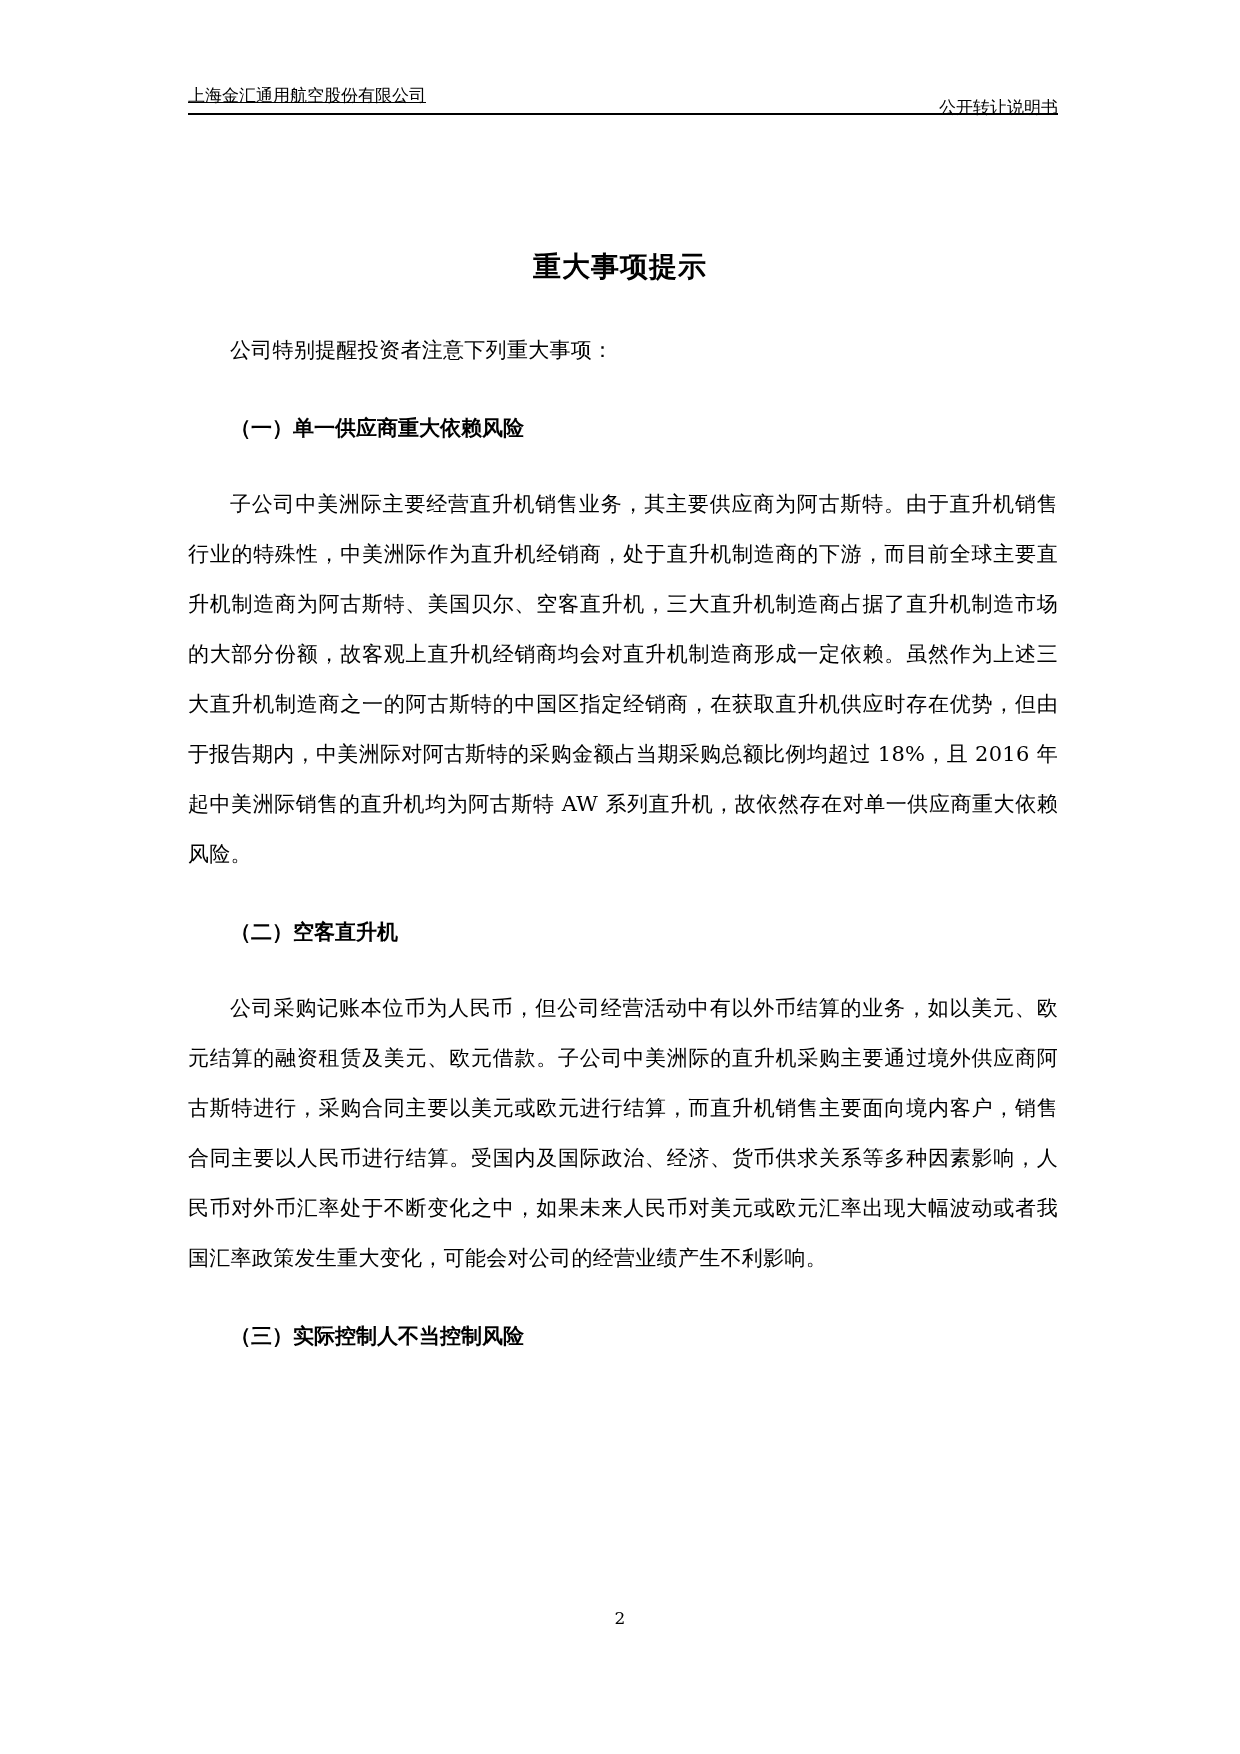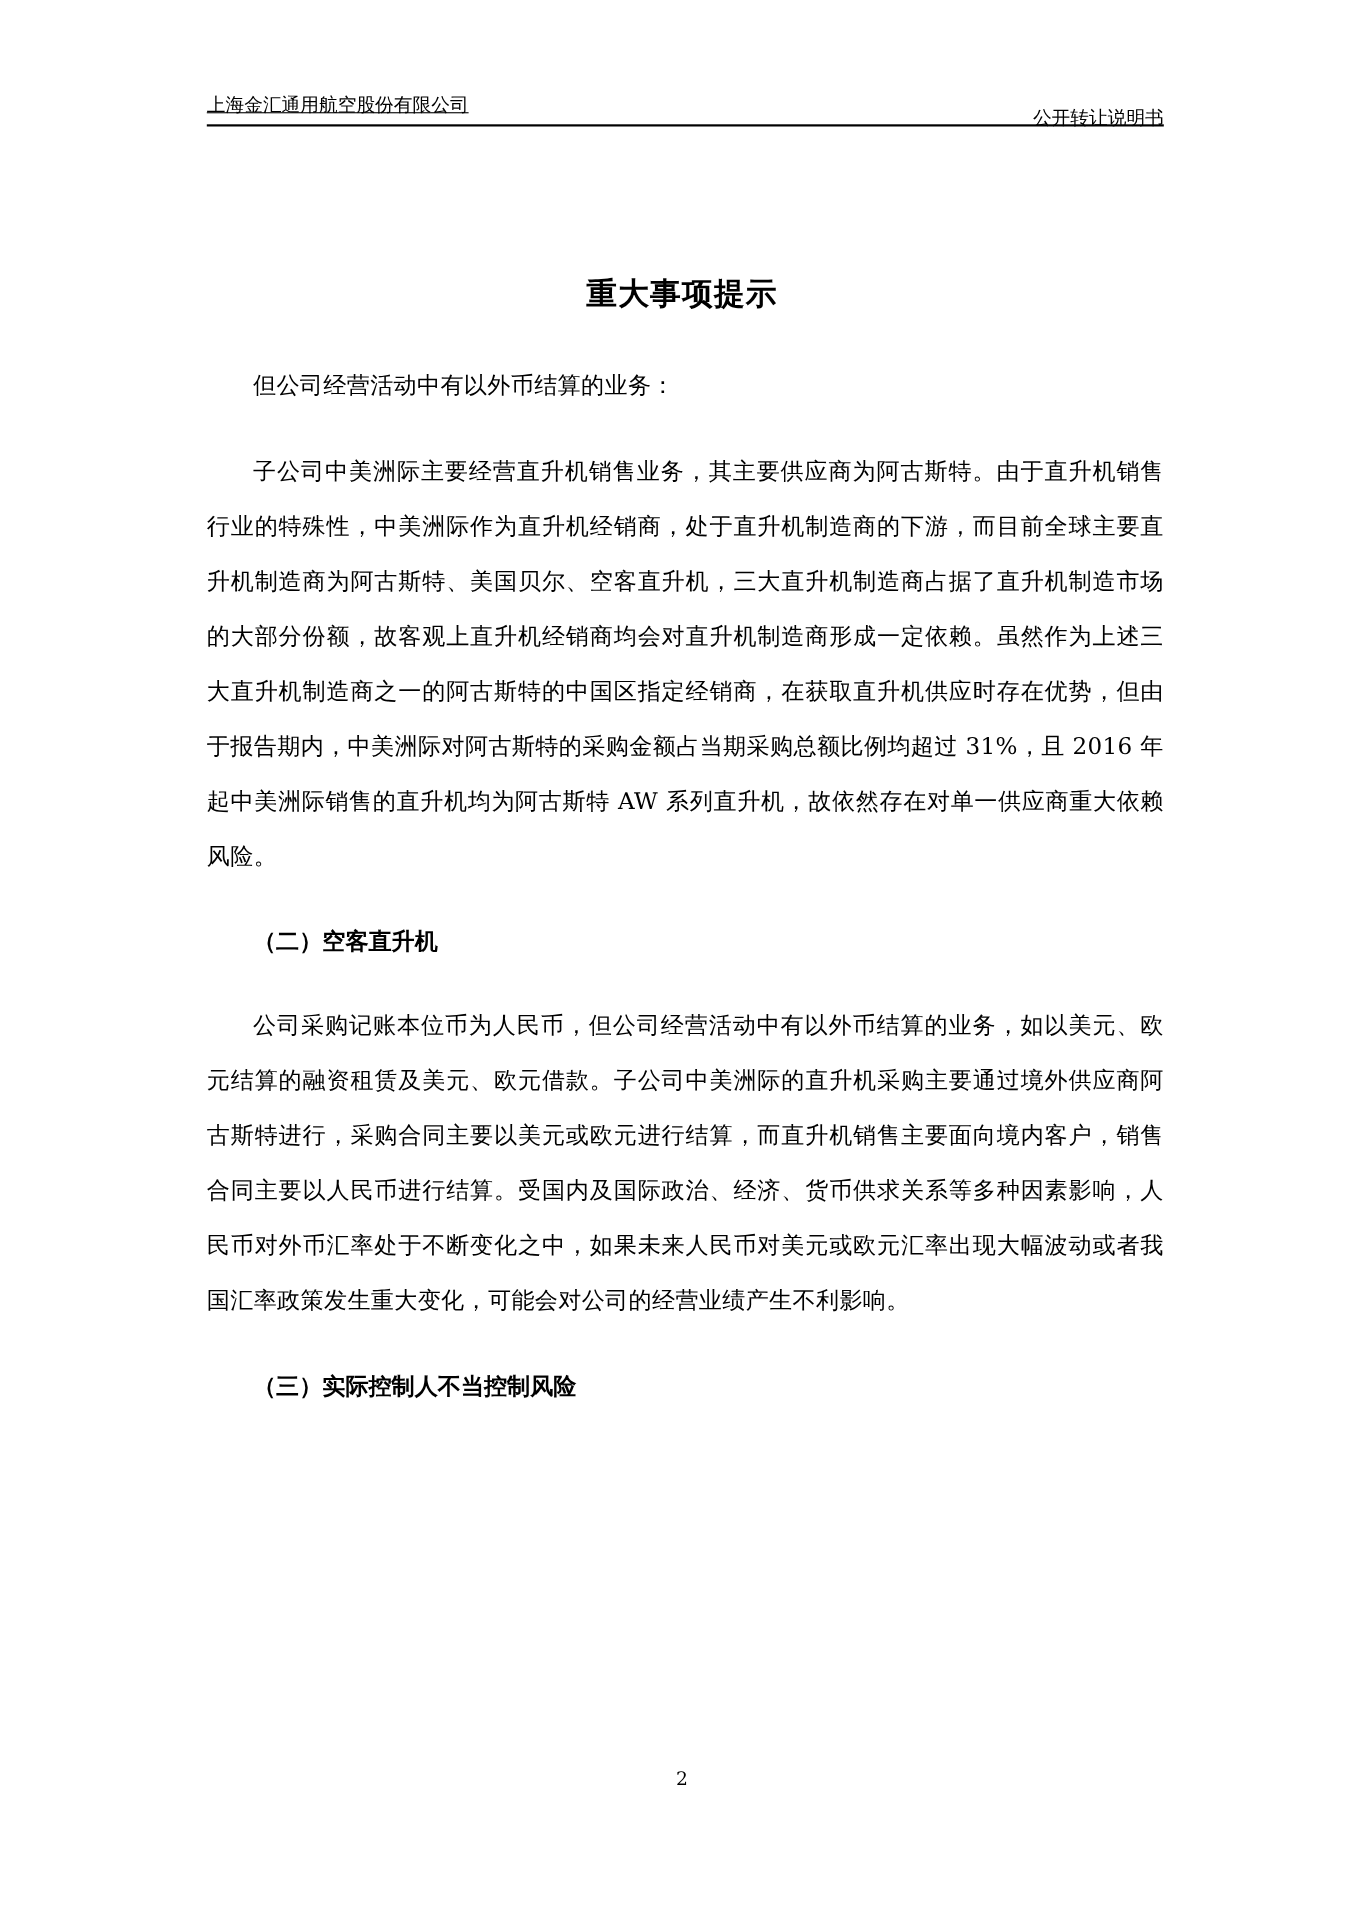--- a/index.html
+++ b/index.html
@@ -29,24 +29,25 @@
 
 <div class="header">
   <span class="left">上海金汇通用航空股份有限公司</span>
   <span class="right">公开转让说明书</span>
 </div>
 <div class="header-rule"></div>
 
 <div class="title">重大事项提示</div>
 
 <div class="content">
-  <p class="para intro">但公司经营活动中有以外币结算的业务：</p>
+  <p class="para intro">公司特别提醒投资者注意下列重大事项：</p>
 
   <div class="block">
-    <p class="para">子公司中美洲际主要经营直升机销售业务，其主要供应商为阿古斯特。由于直升机销售行业的特殊性，中美洲际作为直升机经销商，处于直升机制造商的下游，而目前全球主要直升机制造商为阿古斯特、美国贝尔、空客直升机，三大直升机制造商占据了直升机制造市场的大部分份额，故客观上直升机经销商均会对直升机制造商形成一定依赖。虽然作为上述三大直升机制造商之一的阿古斯特的中国区指定经销商，在获取直升机供应时存在优势，但由于报告期内，中美洲际对阿古斯特的采购金额占当期采购总额比例均超过 31%，且 2016 年起中美洲际销售的直升机均为阿古斯特 AW 系列直升机，故依然存在对单一供应商重大依赖风险。</p>
+    <p class="sec-head">（一）单一供应商重大依赖风险</p>
+    <p class="para">子公司中美洲际主要经营直升机销售业务，其主要供应商为阿古斯特。由于直升机销售行业的特殊性，中美洲际作为直升机经销商，处于直升机制造商的下游，而目前全球主要直升机制造商为阿古斯特、美国贝尔、空客直升机，三大直升机制造商占据了直升机制造市场的大部分份额，故客观上直升机经销商均会对直升机制造商形成一定依赖。虽然作为上述三大直升机制造商之一的阿古斯特的中国区指定经销商，在获取直升机供应时存在优势，但由于报告期内，中美洲际对阿古斯特的采购金额占当期采购总额比例均超过 18%，且 2016 年起中美洲际销售的直升机均为阿古斯特 AW 系列直升机，故依然存在对单一供应商重大依赖风险。</p>
   </div>
 
   <div class="block">
     <p class="sec-head">（二）空客直升机</p>
     <p class="para">公司采购记账本位币为人民币，但公司经营活动中有以外币结算的业务，如以美元、欧元结算的融资租赁及美元、欧元借款。子公司中美洲际的直升机采购主要通过境外供应商阿古斯特进行，采购合同主要以美元或欧元进行结算，而直升机销售主要面向境内客户，销售合同主要以人民币进行结算。受国内及国际政治、经济、货币供求关系等多种因素影响，人民币对外币汇率处于不断变化之中，如果未来人民币对美元或欧元汇率出现大幅波动或者我国汇率政策发生重大变化，可能会对公司的经营业绩产生不利影响。</p>
   </div>
 
   <div class="block">
     <p class="sec-head">（三）实际控制人不当控制风险</p>
   </div>

